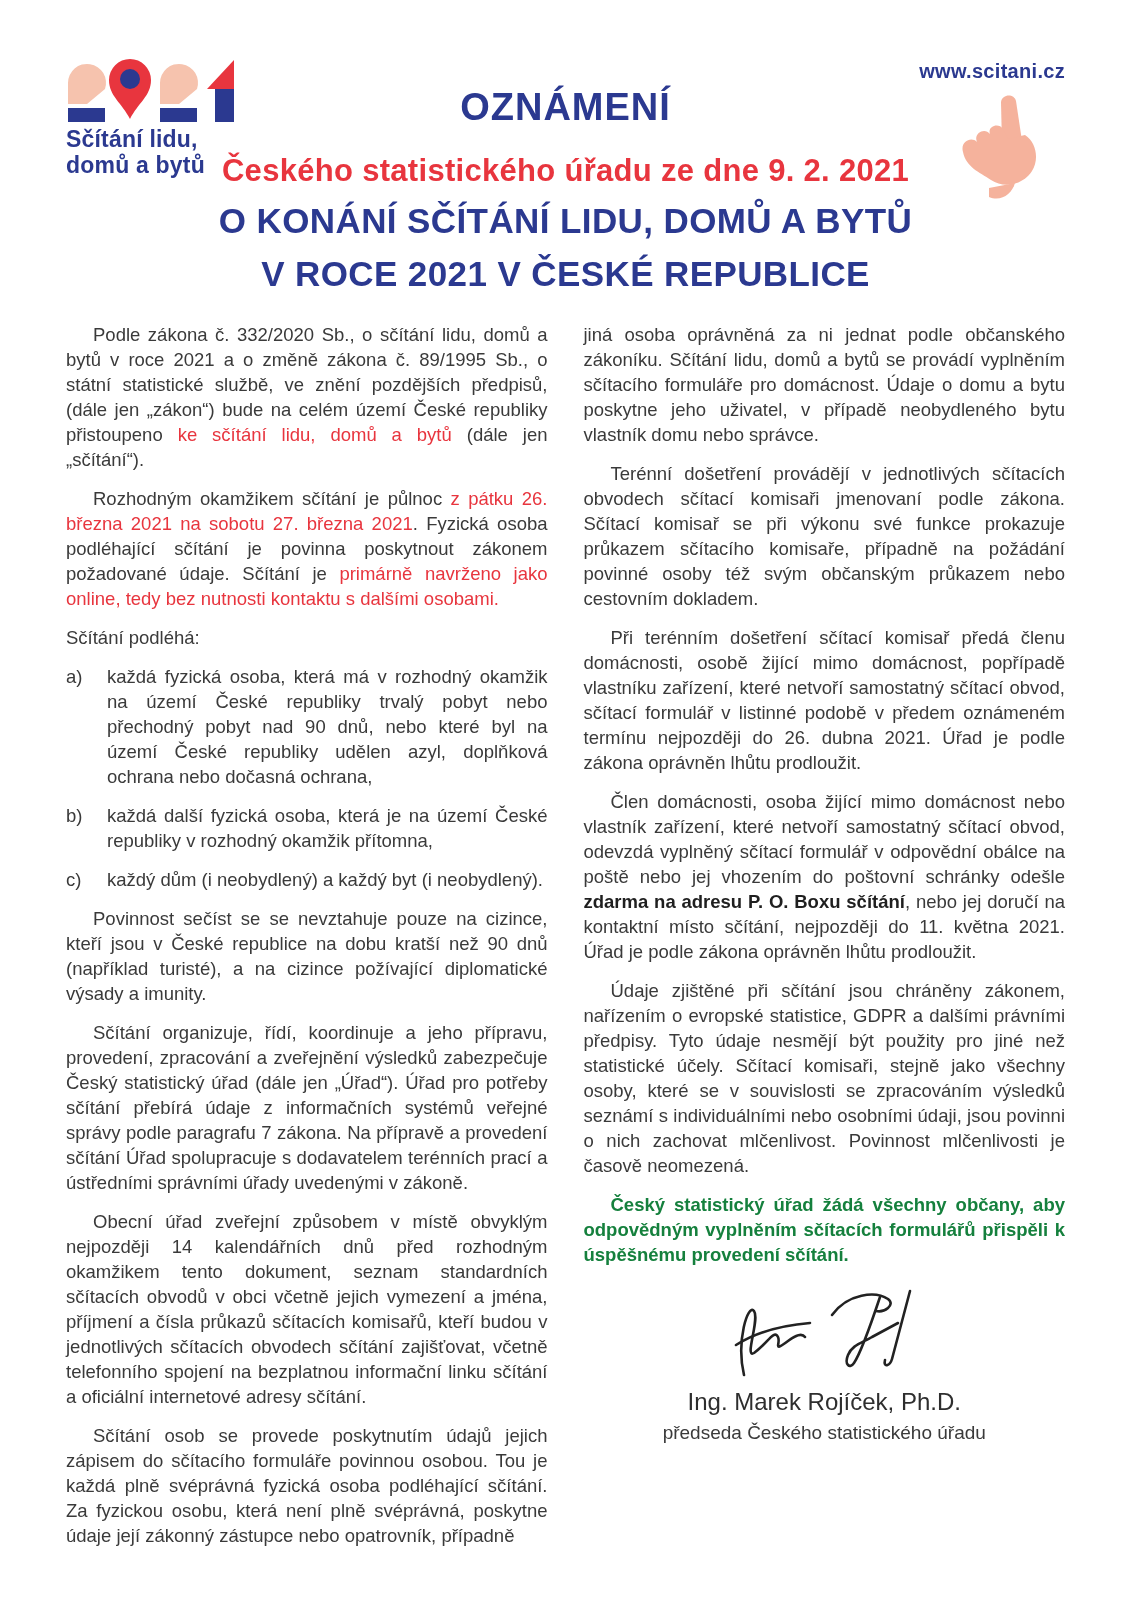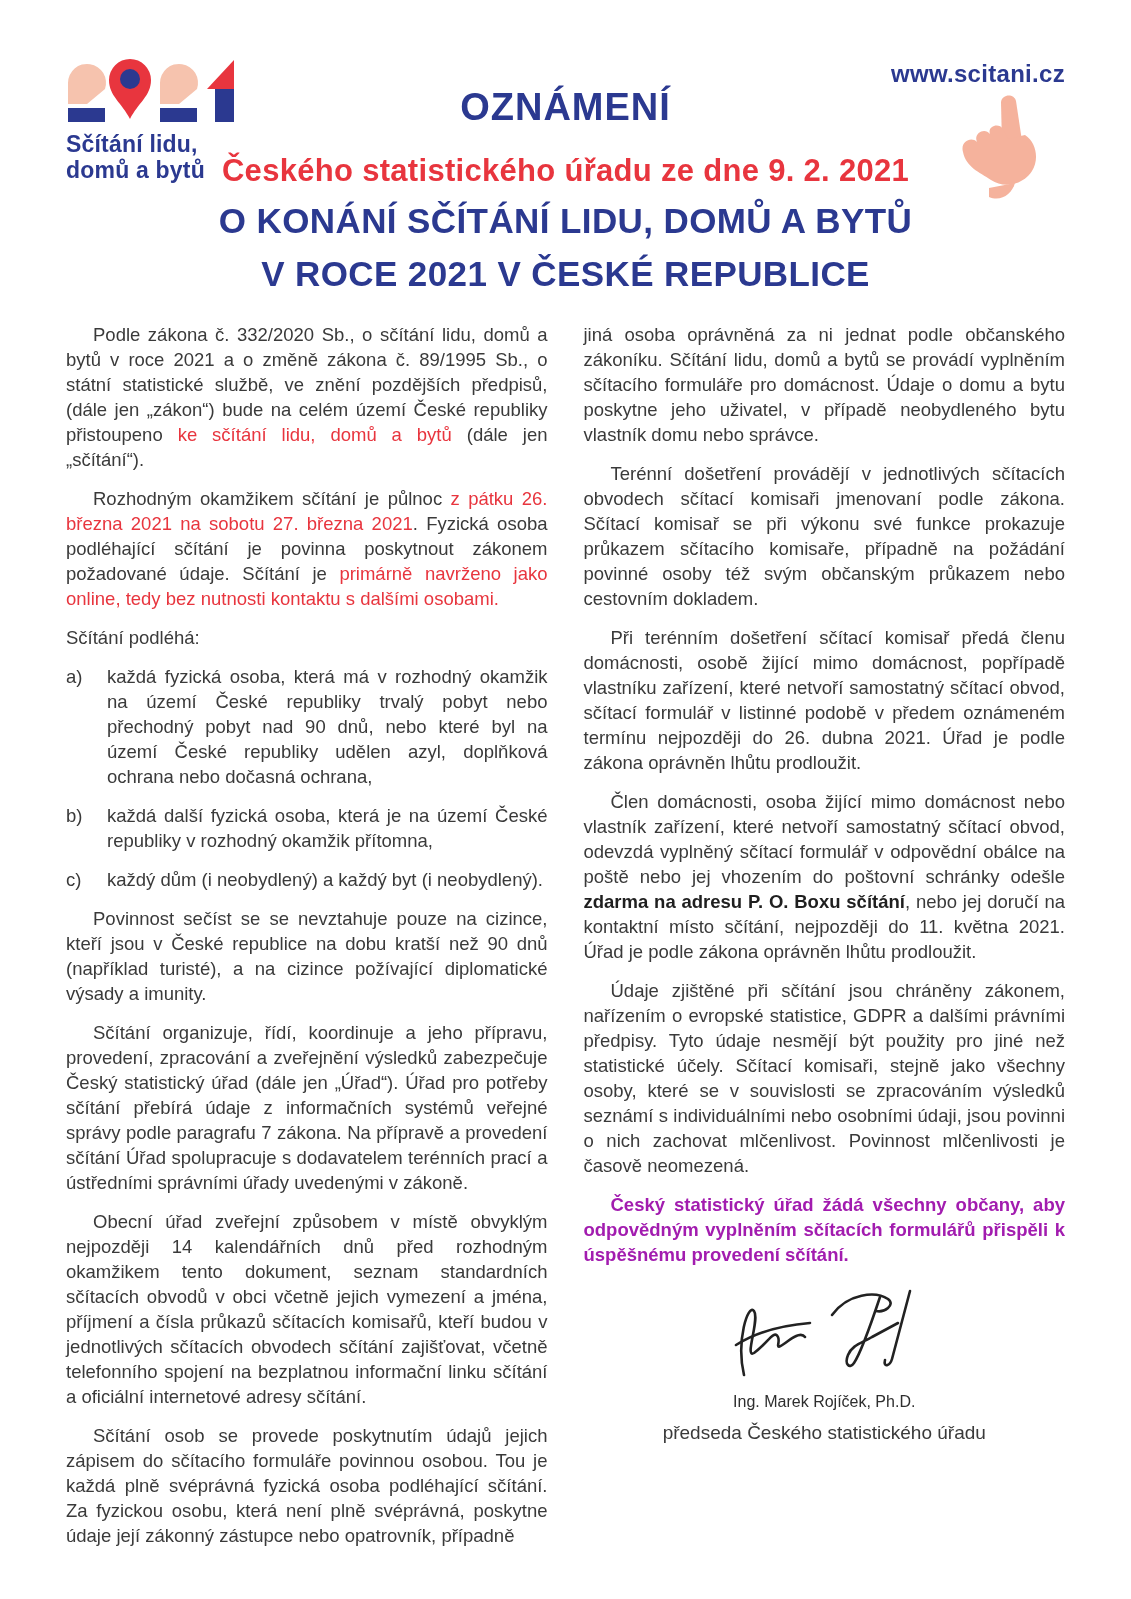--- a/index.html
+++ b/index.html
@@ -4,51 +4,51 @@
 <style>
   html,body { margin:0; padding:0; background:#ffffff; }
   .page {
     position:relative; width:1131px; height:1599px; background:#ffffff;
     font-family:"Liberation Sans", sans-serif; color:#3a3a3a; overflow:hidden;
   }
 
   
   .logo { position:absolute; left:66px; top:58px; width:190px; }
   .logo-digits { display:block; }
-  .logo-text { margin-top:5px; font-size:23px; font-weight:bold; color:#2b3990; line-height:26px; letter-spacing:0.2px; }
+  .logo-text { font-size:23px; font-weight:bold; color:#2b3990; line-height:26px; letter-spacing:0.2px; }
 
   .header-center { position:absolute; left:0; right:0; top:86px; text-align:center; }
   .notice-title { margin:0; font-size:38px; font-weight:bold; color:#2b3990; letter-spacing:1px; }
   .notice-subtitle { margin-top:24px; font-size:31px; font-weight:bold; color:#e8353e; letter-spacing:0.3px; }
 
-  .website { position:absolute; right:66px; top:60px; font-size:24px; font-weight:bold; color:#2b3990; text-decoration:none; letter-spacing:0.3px; }
+  .website { position:absolute; right:66px; top:60px; font-size:20px; font-weight:bold; color:#2b3990; text-decoration:none; letter-spacing:0.3px; }
   .hand-icon { position:absolute; right:88px; top:92px; }
 
   .main-title {
     position:absolute; top:194px; left:0; right:0; margin:0; text-align:center;
     font-size:35px; line-height:53px; font-weight:bold; color:#2b3990; letter-spacing:0.4px;
   }
 
   
   .columns { position:absolute; top:322px; left:66px; width:999px; display:flex; gap:36px; }
   .col { flex:1 1 0; min-width:0; text-align:justify; font-size:18.5px; line-height:25px; color:#3a3a3a; }
 
   .para { margin:0 0 14px 0; }
   .para.indent { text-indent:27px; }
   .seg-red { color:#e8353e; font-weight:normal; }
   .seg-b   { color:#1f1f1f; font-weight:bold; }
-  .para.para-blue { color:#a21caf; font-weight:bold; }
+  .para.para-blue { color:#15803d; font-weight:bold; }
 
   .list-item { position:relative; padding-left:41px; margin:0 0 14px 0; }
   .list-label { position:absolute; left:0; top:0; }
 
   
   .signature { margin-top:16px; text-align:center; }
   .sig-svg { display:block; margin:0 auto; }
-  .sig-name { font-size:16px; color:#2e2e2e; margin-top:2px; }
+  .sig-name { font-size:24px; color:#2e2e2e; margin-top:2px; }
   .sig-role { font-size:19px; color:#3a3a3a; margin-top:6px; }
 </style>
 </head>
 <body>
 
 <div class="page">
 
   <div class="logo">
     <svg class="logo-digits" width="172" height="68" viewBox="0 0 172 68">
 

